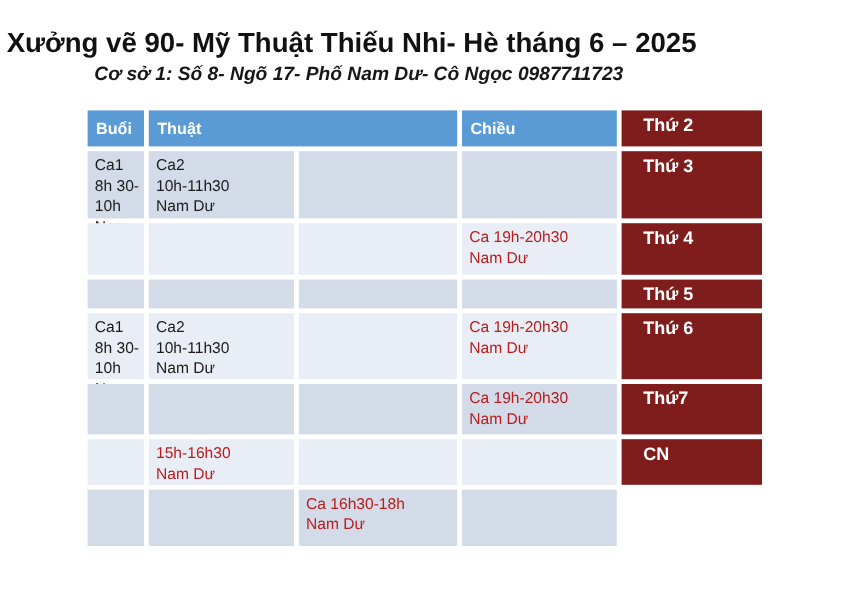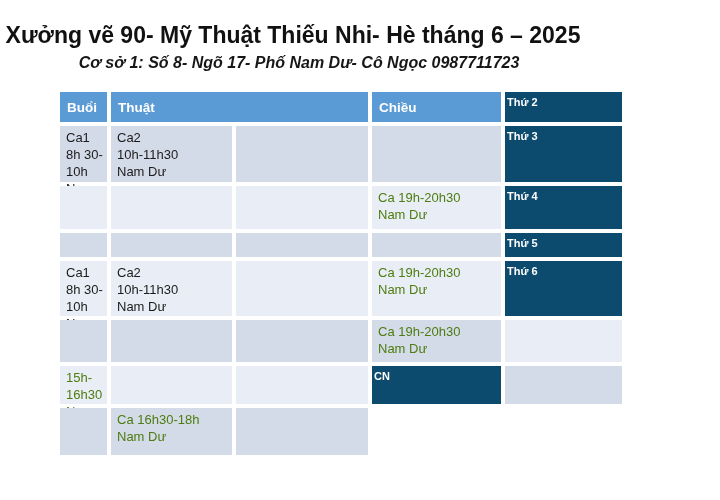--- a/index.html
+++ b/index.html
@@ -29,59 +29,59 @@
   .subtitle {
     margin-top: 4px;
     font-size: 16px;
     font-weight: bold;
     font-style: italic;
     color: #171717;
     margin-left: 12px;
   }
   .schedule {
     position: absolute;
-    left: 60px;
+    left: 73px;
     top: 92px;
     display: grid;
     grid-template-columns: 47px 121px 132px 129px 117px;
     grid-template-rows: 30px 56px 43px 24px 55px 42px 38px 47px;
     column-gap: 4px;
     row-gap: 4px;
     background: #ffffff;
   }
   .hcell {
     background: #5B9BD5;
     color: #ffffff;
     font-weight: bold;
     font-size: 13.5px;
     display: flex;
     align-items: center;
     padding-left: 7px;
     box-sizing: border-box;
   }
   .hcell.span2 { grid-column: 2 / span 2; }
   .daycell {
-    background: #0c4a6e;
+    background: #7f1d1d;
     color: #ffffff;
     font-weight: bold;
-    font-size: 11px;
-    padding: 4px 0 0 2px;
+    font-size: 15px;
+    padding: 4px 0 0 18px;
     box-sizing: border-box;
   }
   .cell {
     font-size: 13px;
     line-height: 17px;
     color: #1b1b1b;
     padding: 3px 2px 0 6px;
     box-sizing: border-box;
     white-space: pre-line;
   }
   .row-dark  .cell { background: #D3DAE8; }
   .row-light .cell { background: #E9EEF6; }
-  .purple { color: #4d7c0f; }
+  .purple { color: #b91c1c; }
 </style>
 </head>
 <body>
 
 <div class="titles">
   <div class="title">Xưởng vẽ 90- Mỹ Thuật Thiếu Nhi- Hè tháng 6 – 2025</div>
   <div class="subtitle">Cơ sở 1: Số 8- Ngõ 17- Phố Nam Dư- Cô Ngọc 0987711723</div>
 </div>
 
 <div class="schedule">
@@ -134,20 +134,21 @@
 
   <div class="daycell">Thứ 6</div>
   <div class="row-dark" style="display:contents">
     <div class="cell"></div>
     <div class="cell"></div>
     <div class="cell"></div>
     <div class="cell purple">Ca 19h-20h30
 Nam Dư</div>
   </div>
 
+  <div class="daycell">Thứ7</div>
   <div class="row-light" style="display:contents">
     <div class="cell"></div>
     <div class="cell purple">15h-16h30
 Nam Dư</div>
     <div class="cell"></div>
     <div class="cell"></div>
   </div>
 
   <div class="daycell">CN</div>
   <div class="row-dark" style="display:contents">

